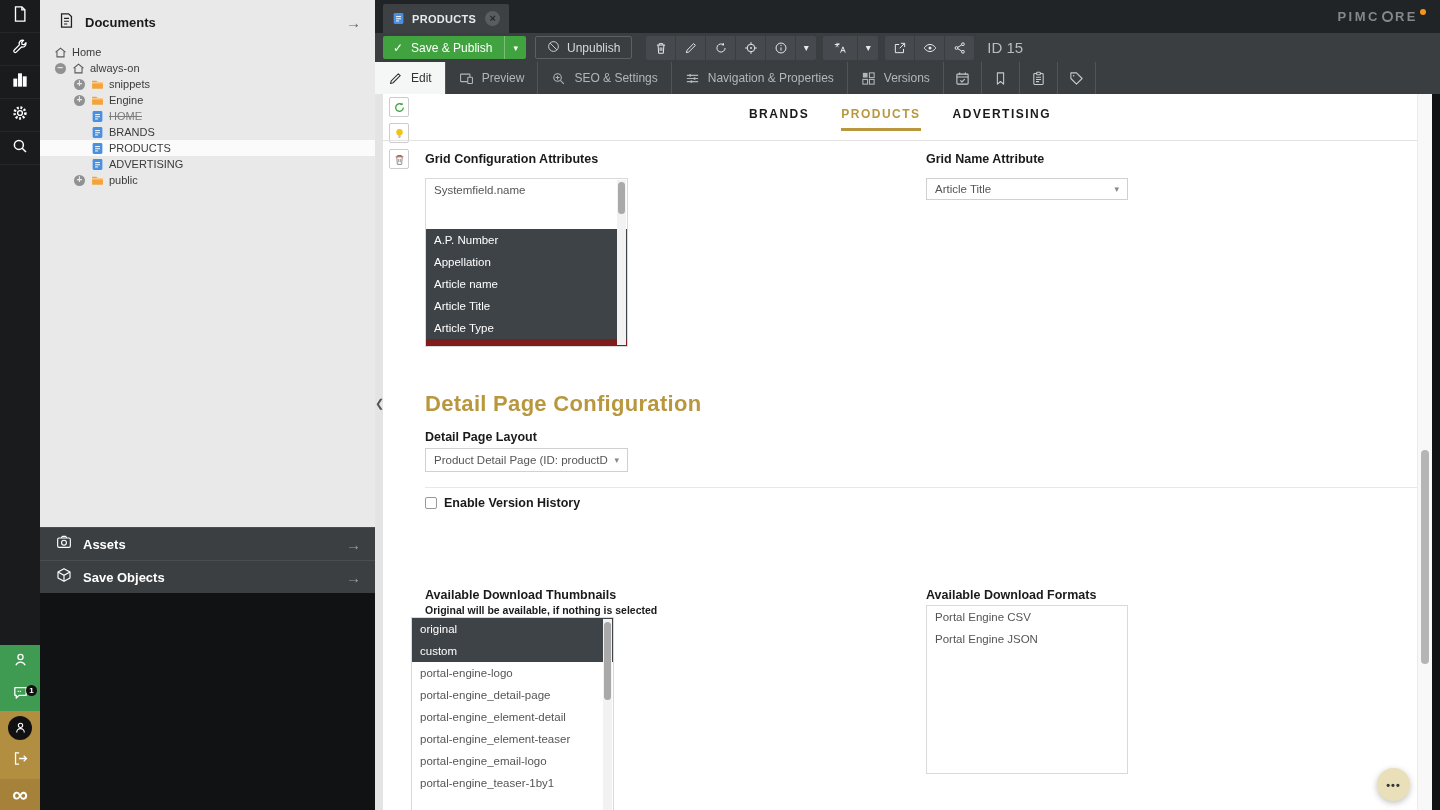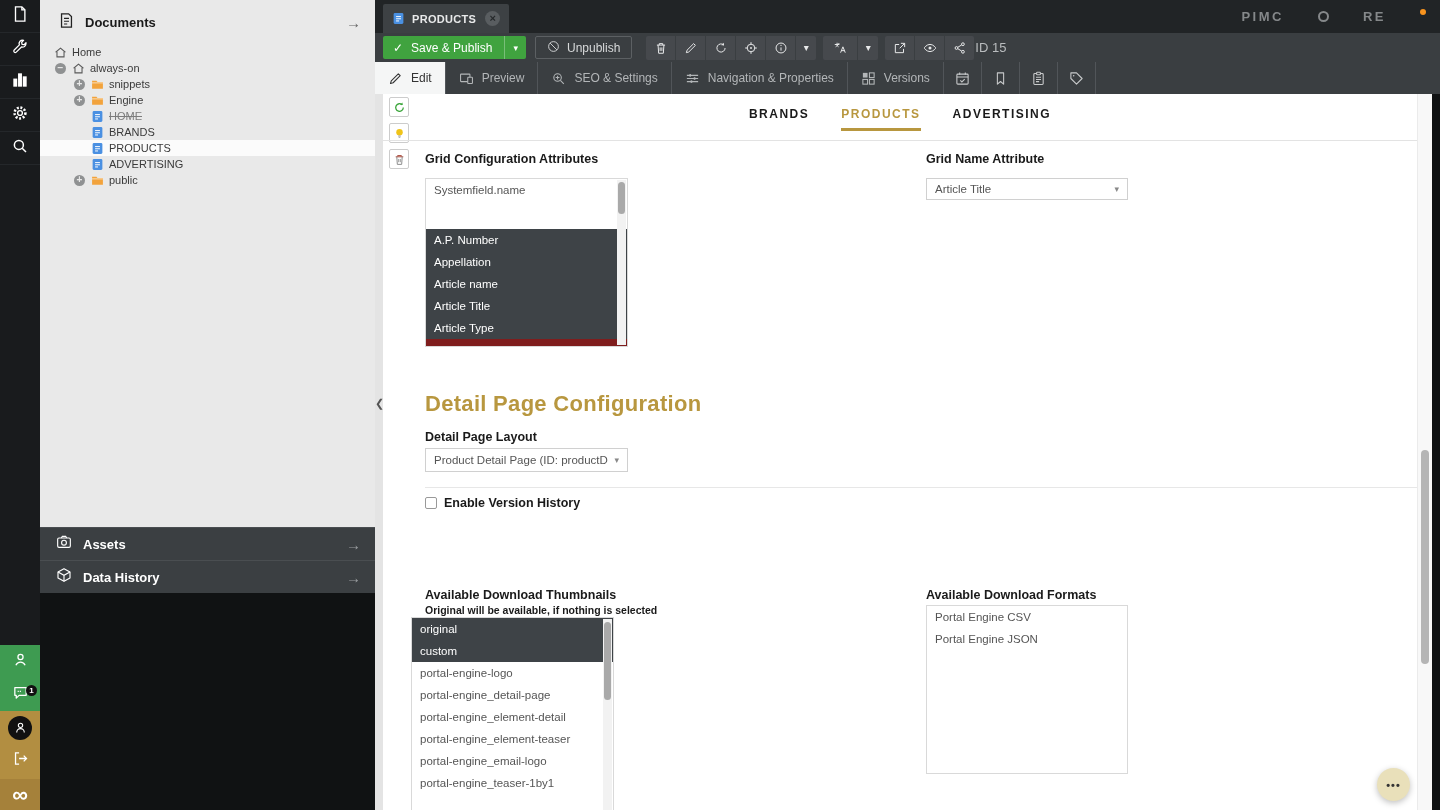--- a/index.html
+++ b/index.html
@@ -53,42 +53,42 @@
   
   .main { position:absolute; left:375px; top:0; right:0; height:810px; }
   .topbar { height:33px; background:#212426; display:flex; align-items:flex-end; position:relative; }
   .doc-tab { margin-left:8px; height:29px; background:#3d4144; border-radius:2px 2px 0 0; display:flex;
              align-items:center; padding:0 9px; cursor:pointer; }
   .doc-tab .ticon { margin-right:7px; }
   .doc-tab-label { color:#e8e9ea; font-size:11px; font-weight:bold; letter-spacing:.3px; }
   .tab-close { width:15px; height:15px; border-radius:50%; background:#595d60; color:#26292b; font-size:11px;
                font-weight:bold; line-height:14px; text-align:center; margin-left:9px; cursor:pointer; }
   .logo { position:absolute; right:14px; top:9px; color:#85888a; font-size:13px; font-weight:bold;
-          letter-spacing:2.5px; display:flex; align-items:center;gap:32px; }
+          letter-spacing:2.5px; display:flex; align-items:center; }
   .logo .ring { width:11px; height:11px; border:2.5px solid #85888a; border-radius:50%; margin:0 2px; }
   .logo .dot { width:6px; height:6px; background:#f7931e; border-radius:50%; margin:-10px 0 0 2px; }
 
   .toolbar { height:29px; background:#3a3e41; display:flex; align-items:center; padding-left:8px; }
   .btn-save { height:23px; background:#40a33f; border-radius:2px; display:flex; align-items:center;
               color:#fff; font-size:12px; cursor:pointer; }
   .btn-save .main-part { display:flex; align-items:center; padding:0 12px 0 10px; }
   .btn-save .chk { font-size:12px; margin-right:8px; }
   .btn-save .caret-part { border-left:1px solid rgba(255,255,255,.3); padding:0 8px; font-size:9px; height:100%;
                           display:flex; align-items:center; }
   .btn-unpub { height:23px; margin-left:9px; border:1px solid #5c6063; border-radius:2px; display:flex;
                align-items:center; padding:0 11px; color:#d7d9da; font-size:12px; cursor:pointer; }
   .btn-unpub svg { width:13px; height:13px; stroke:#d7d9da; fill:none; stroke-width:1.7; margin-right:7px; }
   .icon-group { display:flex; margin-left:14px; }
   .tool-btn { width:29px; height:24px; background:#46494d; margin-right:1px; display:flex; align-items:center;
               justify-content:center; cursor:pointer; }
   .tool-btn:first-child { border-radius:2px 0 0 2px; } .tool-btn:last-child { border-radius:0 2px 2px 0; margin-right:0; }
   .tool-btn svg { width:14px; height:14px; stroke:#e8e9ea; fill:none; stroke-width:1.7; }
   .tool-btn .glyph { color:#e8e9ea; font-size:10px; }
   .tool-btn.narrow { width:20px; }
-  .tool-id { color:#b9bcbe; font-size:13px; margin-left:1px; }
+  .tool-id { color:#b9bcbe; font-size:15px; margin-left:13px; }
 
   .tabstrip { height:32px; background:#3a3e41; display:flex; }
   .wtab { display:flex; align-items:center; padding:0 13px; border-right:1px solid #515559; color:#b3b6b8;
           font-size:12px; cursor:pointer; white-space:nowrap; }
   .wtab svg { width:15px; height:15px; stroke:#b3b6b8; fill:none; stroke-width:1.7; margin-right:8px; }
   .wtab.icon-only { padding:0 11px; } .wtab.icon-only svg { margin-right:0; stroke:#c8cacb; }
   .wtab.active { background:#f5f6f6; color:#333; }
   .wtab.active svg { stroke:#333; }
 
   
@@ -314,21 +314,21 @@
           <circle cx="12" cy="13" r="3.6"></circle>
         </svg></span>
     <span class="acc-label">Assets</span>
     <span class="acc-arrow">→</span>
   </div>
   <div class="accordion acc-objects">
     <span><svg viewBox="0 0 24 24">
           <path d="M12 2.5 21 7.5v9l-9 5-9-5v-9z" stroke-linejoin="round"></path>
           <path d="M3 7.5l9 5 9-5M12 12.5v9"></path>
         </svg></span>
-    <span class="acc-label">Data History</span>
+    <span class="acc-label">Save Objects</span>
     <span class="acc-arrow">→</span>
   </div>
 </div>
 
 <div class="main">
 
   <div class="topbar">
     <div class="doc-tab">
       <span class="ticon">
           <svg viewBox="0 0 24 24">

